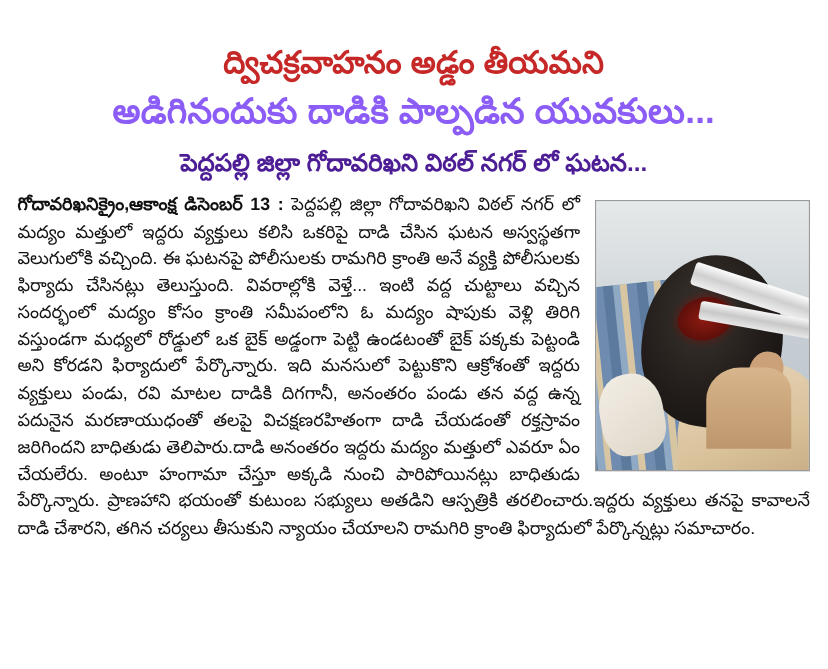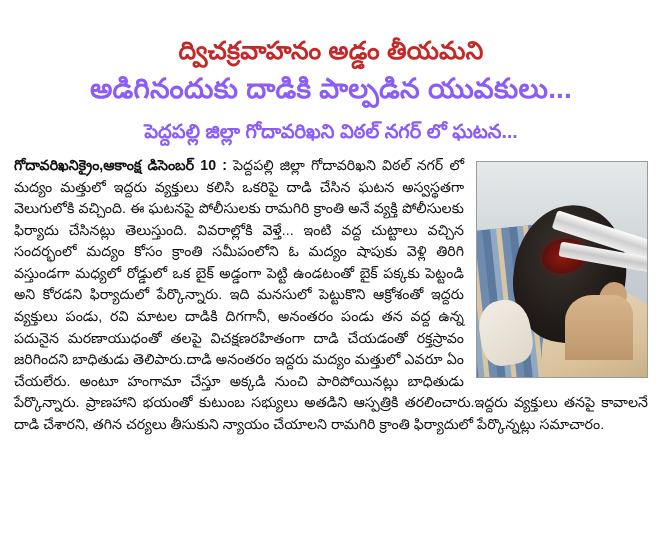--- a/index.html
+++ b/index.html
@@ -38,21 +38,21 @@
   .headline .line2 {
     display: block;
     font-size: 28px;
     color: #8b5cf6;
     margin-top: 4px;
   }
   .subhead {
     display: block;
     text-align: center;
     font-size: 19.5px;
-    color: #8b5cf6;
+    color: #4c1d95;
     font-weight: bold;
     margin-top: 12px;
     margin-bottom: 8px;
   }
   .photo {
     float: right;
     width: 170px;
     height: 215px;
     margin: 6px 0 6px 12px;
     border: 1px solid #9a9a9a;
@@ -177,18 +177,18 @@
     <div class="head"></div>
     <div class="ear"></div>
     <div class="neck"></div>
     <div class="wound"></div>
     <div class="forceps"></div>
     <div class="forceps2"></div>
     <div class="glove"></div>
   </div>
 
   <p class="body-text">
-    <span class="dateline">గోదావరిఖనిక్రైం,ఆకాంక్ష డిసెంబర్ 10 :</span>
+    <span class="dateline">గోదావరిఖనిక్రైం,ఆకాంక్ష డిసెంబర్ 13 :</span>
     <span>పెద్దపల్లి జిల్లా గోదావరిఖని విఠ‌ల్ నగ‌ర్ లో మద్యం మత్తులో ఇద్దరు వ్యక్తులు కలిసి ఒకరిపై దాడి చేసిన ఘటన అస్వ‌స్థ‌త‌గా వెలుగులోకి వచ్చింది. ఈ ఘటనపై పోలీసులకు రామగిరి క్రాంతి అనే వ్యక్తి పోలీసులకు ఫిర్యాదు చేసినట్లు తెలుస్తుంది. వివరాల్లోకి వెళ్తే... ఇంటి వద్ద చుట్టాలు వచ్చిన సందర్భంలో మద్యం కోసం క్రాంతి సమీపంలోని ఓ మద్యం షాపుకు వెళ్లి తిరిగి వస్తుండగా మధ్యలో రోడ్డులో ఒక బైక్ అడ్డంగా పెట్టి ఉండటంతో బైక్ పక్కకు పెట్టండి అని కోరడని ఫిర్యాదులో పేర్కొన్నారు. ఇది మనసులో పెట్టుకొని ఆక్రోశంతో ఇద్దరు వ్యక్తులు పండు, రవి మాటల దాడికి దిగగానీ, అనంతరం పండు తన వద్ద ఉన్న పదునైన మరణాయుధంతో తలపై విచక్షణరహితంగా దాడి చేయడంతో రక్తస్రావం జరిగిందని బాధితుడు తెలిపారు.దాడి అనంతరం ఇద్దరు మద్యం మత్తులో ఎవరూ ఏం చేయలేరు. అంటూ హంగామా చేస్తూ అక్కడి నుంచి పారిపోయినట్లు బాధితుడు పేర్కొన్నారు. ప్రాణహాని భయంతో కుటుంబ సభ్యులు అతడిని ఆస్పత్రికి తరలించారు.ఇద్దరు వ్యక్తులు తనపై కావాలనే దాడి చేశారని, తగిన చర్యలు తీసుకుని న్యాయం చేయాలని రామగిరి క్రాంతి ఫిర్యాదులో పేర్కొన్నట్లు సమాచారం.</span>
   </p>
 
   <div class="clear"></div>
 </div>
 
 </body></html>

